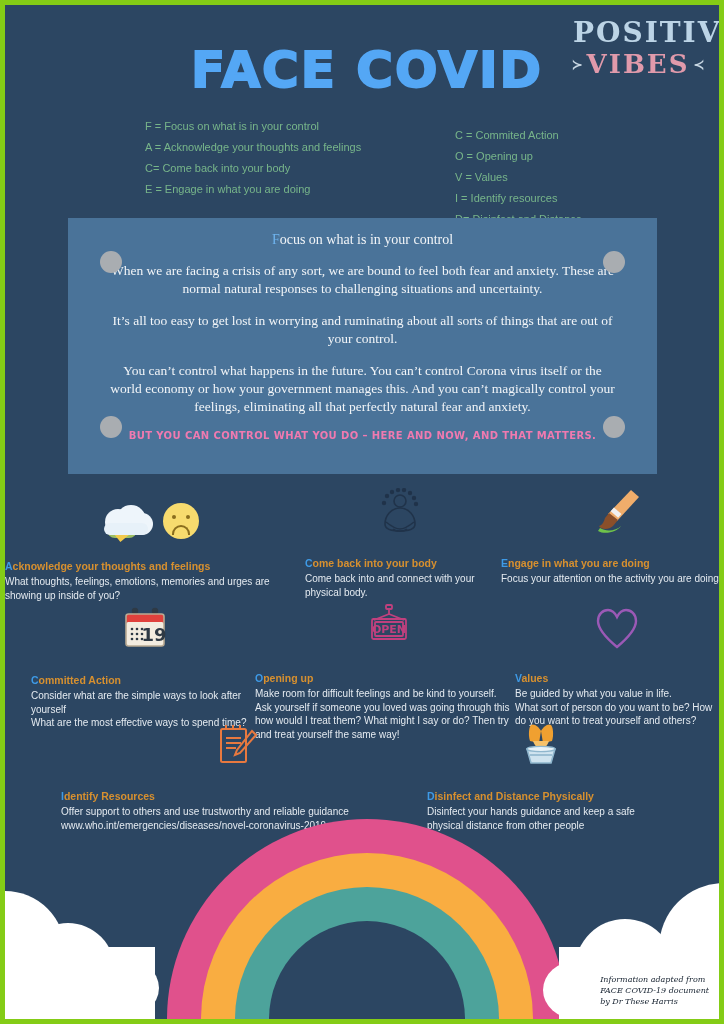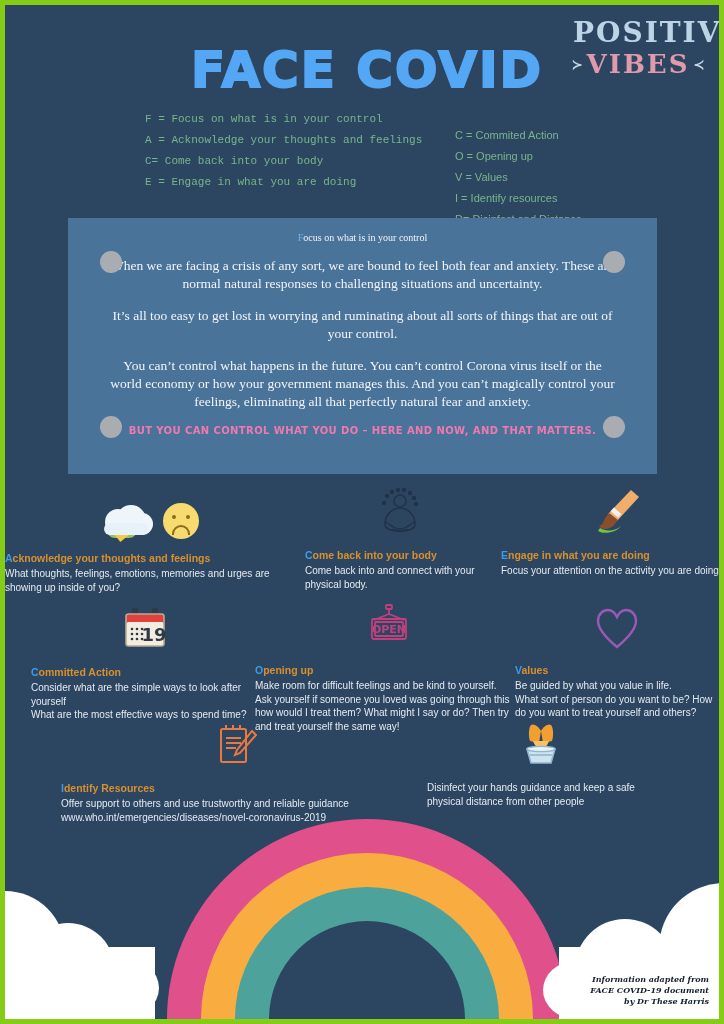--- a/index.html
+++ b/index.html
@@ -52,35 +52,35 @@
   }
   #logo .spark { color:#c9d8e4; font-size:13px; font-weight:bold; }
 
   
   .acro {
     position:absolute;
     font-size:11px;
     line-height:21px;
     color:#77b58a;
   }
-  #acro-left  { left:140px; top:104px;font-family:Liberation Mono, monospace; }
+  #acro-left  { left:140px; top:111px; }
   #acro-right { left:450px; top:120px; }
   .acro div { white-space:nowrap; }
 
   
   #focus-panel {
     position:absolute; left:63px; top:213px;
     width:589px; height:256px;
     background:#4a7399;
     padding:14px 40px 0 40px;
     text-align:center;
     color:#f2f5f8;
     font-family:"Liberation Serif", serif;
   }
-  #focus-heading { font-size:10px; margin-bottom:14px; }
+  #focus-heading { font-size:14px; margin-bottom:14px; }
   #focus-heading .hl { color:#6fb4ee; }
   #focus-panel p { font-size:13.5px; line-height:18px; margin-bottom:14px; }
   #focus-tag {
     font-family:"DejaVu Sans", sans-serif;
     font-weight:bold;
     font-size:10px;
     letter-spacing:.4px;
     color:#f07ab0;
     margin-top:2px;
   }
@@ -89,21 +89,21 @@
     border-radius:50%;
     background:#a9adb1;
   }
   .dot.tl { left:32px; top:33px; }
   .dot.tr { right:32px; top:33px; }
   .dot.bl { left:32px; bottom:36px; }
   .dot.br { right:32px; bottom:36px; }
 
   
   .block { position:absolute; text-align:left; color:#e7ecf1; }
-  .block .bico { height:48px; margin-bottom:12px; display:flex; align-items:flex-end; justify-content:center; }
+  .block .bico { height:48px; margin-bottom:20px; display:flex; align-items:flex-end; justify-content:center; }
   .block h3 {
     font-size:10.5px; font-weight:bold; color:#d7902f;
     margin-bottom:2px; line-height:14px;
   }
   .block h3 .cap { color:#3e9ae6; }
   .block p { font-size:10px; line-height:13.5px; color:#e4eaf0; }
 
   #b-acknowledge { left:0;   top:486px; width:290px; }
   #b-come        { left:300px; top:483px; width:190px; }
   #b-engage      { left:496px; top:483px; width:228px; }
@@ -139,23 +139,22 @@
   .arc.orange { left:196px; width:332px; height:166px; background:#f9ad41; }
   .arc.teal   { left:230px; width:264px; height:132px; background:#4da39b; }
   .arc.inner  { left:264px; width:196px; height:98px;  background:#2c4662; }
 
   .cloud-big { position:absolute; bottom:0; }
   .cloud-big .p { position:absolute; background:#ffffff; }
   .cloud-big .r { border-radius:50%; }
 
   #attrib {
     position:absolute; right:10px; bottom:12px;
-    text-align:right;
     font-family:"DejaVu Serif", serif;
-    font-weight:bold; font-style:italic;
+    font-weight:normal; font-style:italic;
     font-size:8px; line-height:11px;
     color:#14202e;
     z-index:6;
   }
 </style>
 </head>
 <body>
 
 <div id="poster">
 
@@ -329,20 +328,21 @@
     <div class="bico">
       <svg width="52" height="48" viewBox="0 0 52 48">
         <path d="M16 4 C14 6 13 14 15 20 L24 22 L26 10 C24 6 19 2 16 4Z" fill="#f0a030"></path>
         <path d="M36 4 C38 6 39 14 37 20 L28 22 L26 10 C28 6 33 2 36 4Z" fill="#f0a030"></path>
         <path d="M18 20 C20 26 24 28 26 28 C28 28 32 26 34 20" fill="#f7c169"></path>
         <path d="M12 28 L40 28 L36 42 L16 42 Z" fill="#cfe3ef" stroke="#8fb6cd" stroke-width="1.6"></path>
         <path d="M15 34 L37 34" stroke="#8fb6cd" stroke-width="1.6"></path>
         <ellipse cx="26" cy="28" rx="14" ry="2.6" fill="#e8f2f8" stroke="#8fb6cd" stroke-width="1.4"></ellipse>
       </svg>
     </div>
+    <h3><span class="cap">D</span><span>isinfect and Distance Physically</span></h3>
     <p>Disinfect your hands guidance and keep a safe physical distance from other people</p>
   </div>
 
   <div id="scene">
     <div class="arc pink"></div>
     <div class="arc orange"></div>
     <div class="arc teal"></div>
     <div class="arc inner"></div>
 
     <div class="cloud-big" style="left:-40px;width:210px;height:150px;">

